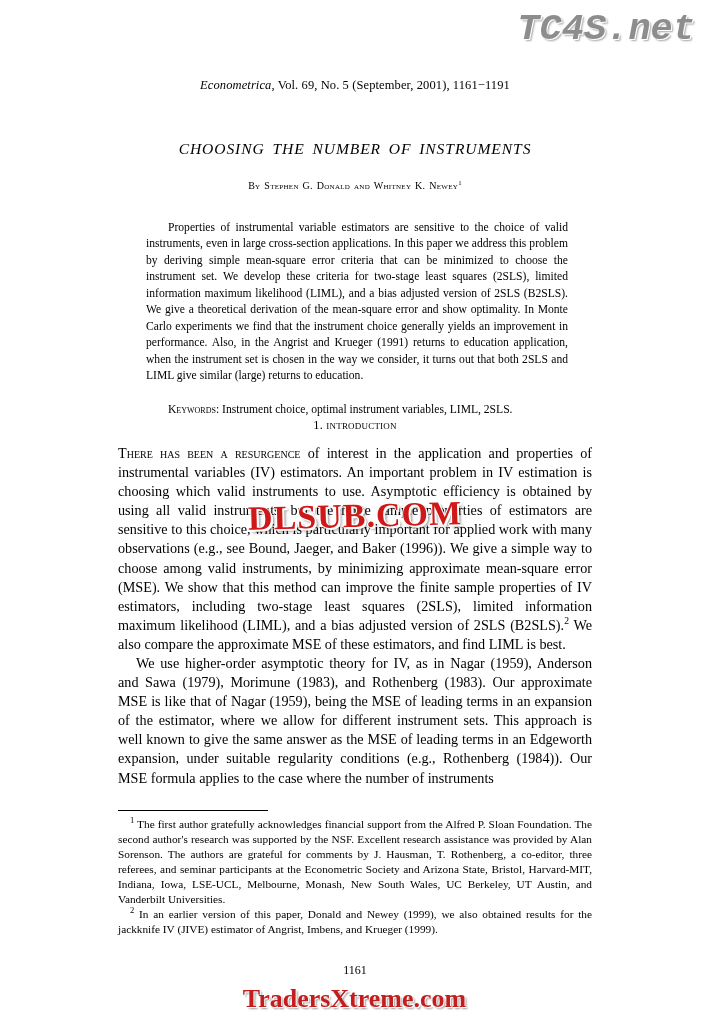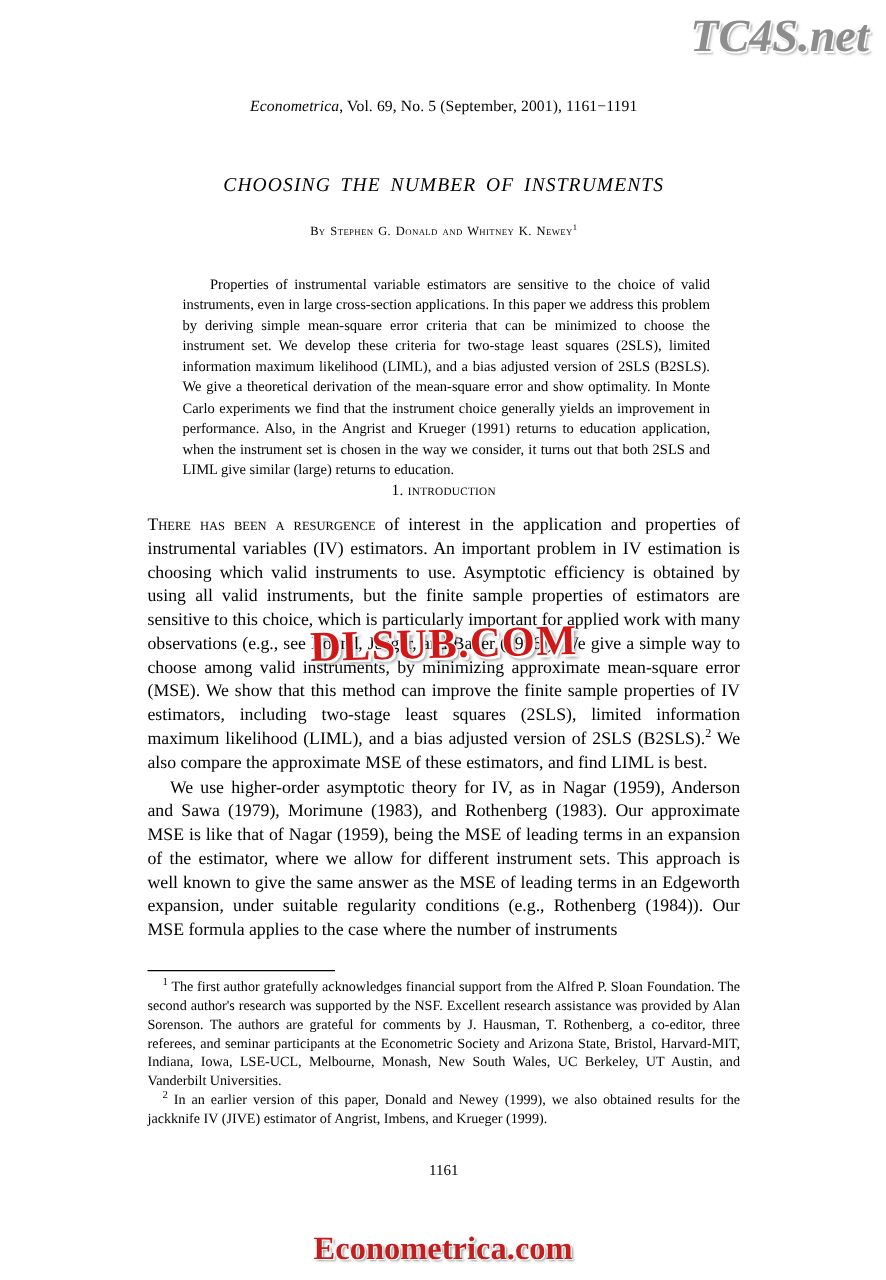--- a/index.html
+++ b/index.html
@@ -21,21 +21,21 @@
     left: 0; top: 0;
     width: 709px;
     height: 1024px;
   }
 
   
   .wm-topright {
     position: absolute;
     right: 14px;
     top: 8px;
-    font-family: Liberation Serif, serif;
+    font-family: Liberation Mono, monospace;
     font-weight: bold;
     font-style: italic;
     font-size: 37px;
     color: #8d8d8d;
     letter-spacing: 0px;
     text-shadow: 1px 1px 0 #ffffff, 2px 2px 2px rgba(0,0,0,0.35);
   }
 
   .wm-center {
     position: absolute;
@@ -171,20 +171,23 @@
     </div>
 
     <div class="paper-title">CHOOSING THE NUMBER OF INSTRUMENTS</div>
 
     <div class="byline">
       <span class="sc">By </span><span class="sc">Stephen G. Donald</span><span class="sc"> and </span><span class="sc">Whitney K. Newey</span><sup>1</sup>
     </div>
 
     <div class="abstract">Properties of instrumental variable estimators are sensitive to the choice of valid instruments, even in large cross-section applications. In this paper we address this problem by deriving simple mean-square error criteria that can be minimized to choose the instrument set. We develop these criteria for two-stage least squares (2SLS), limited information maximum likelihood (LIML), and a bias adjusted version of 2SLS (B2SLS). We give a theoretical derivation of the mean-square error and show optimality. In Monte Carlo experiments we find that the instrument choice generally yields an improvement in performance. Also, in the Angrist and Krueger (1991) returns to education application, when the instrument set is chosen in the way we consider, it turns out that both 2SLS and LIML give similar (large) returns to education.</div>
 
+    <div class="keywords">
+      <span class="sc">Keywords</span><span>: Instrument choice, optimal instrument variables, LIML, 2SLS.</span>
+    </div>
 
     <div class="section-head">
       <span>1.</span>
       <span class="sc">introduction</span>
     </div>
 
     <div class="body-p">
       <span class="sc">There has been a resurgence</span><span> of interest in the application and properties of instrumental variables (IV) estimators. An important problem in IV estimation is choosing which valid instruments to use. Asymptotic efficiency is obtained by using all valid instruments, but the finite sample properties of estimators are sensitive to this choice, which is particularly important for applied work with many observations (e.g., see Bound, Jaeger, and Baker (1996)). We give a simple way to choose among valid instruments, by minimizing approximate mean-square error (MSE). We show that this method can improve the finite sample properties of IV estimators, including two-stage least squares (2SLS), limited information maximum likelihood (LIML), and a bias adjusted version of 2SLS (B2SLS).</span><sup>2</sup><span> We also compare the approximate MSE of these estimators, and find LIML is best.</span>
     </div>
 
@@ -198,15 +201,15 @@
 
     <div class="footnote">
       <sup>2</sup> <span>In an earlier version of this paper, Donald and Newey (1999), we also obtained results for the jackknife IV (JIVE) estimator of Angrist, Imbens, and Krueger (1999).</span>
     </div>
 
     <div class="page-number">1161</div>
 
   </div>
 
   <div class="wm-center">DLSUB.COM</div>
-  <div class="wm-bottom">Econometrica.com</div>
+  <div class="wm-bottom">TradersXtreme.com</div>
 
 </div>
 
 </body></html>

